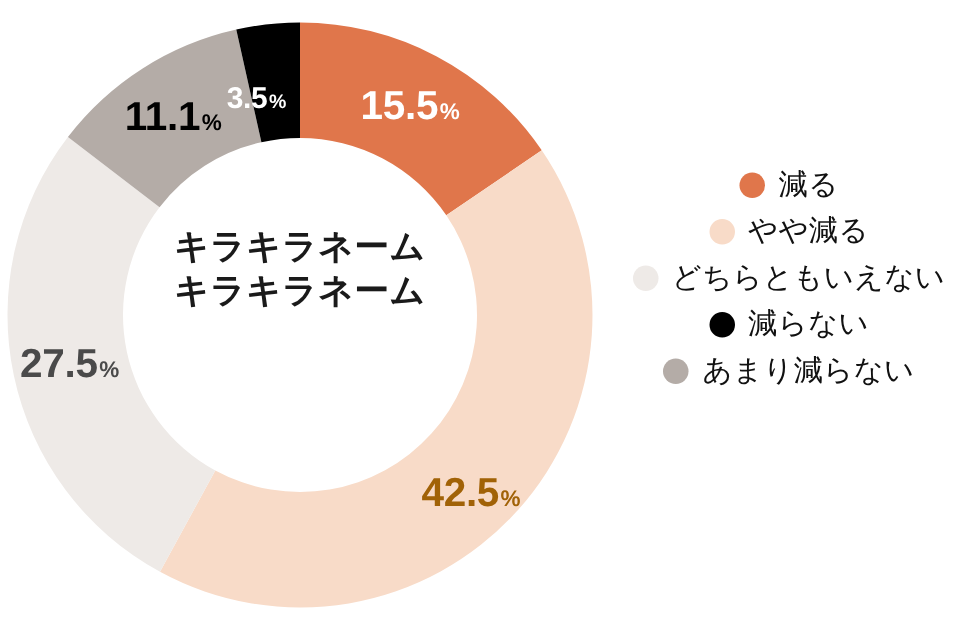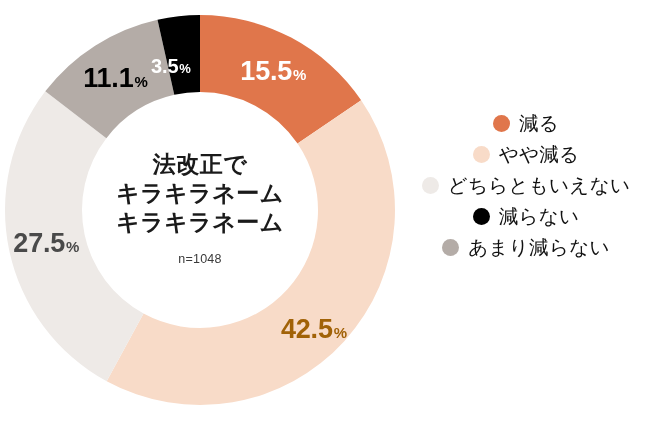--- a/index.html
+++ b/index.html
@@ -106,24 +106,22 @@
     <g id="slices-group">
         <path d="M 200.00 15.00 A 195 195 0 0 1 361.17 100.24 L 297.53 143.58 A 118 118 0 0 0 200.00 92.00 Z" fill="#E0764B"></path>
         <path d="M 361.17 100.24 A 195 195 0 0 1 106.68 381.22 L 143.53 313.61 A 118 118 0 0 0 297.53 143.58 Z" fill="#F8DBC8"></path>
         <path d="M 106.68 381.22 A 195 195 0 0 1 45.28 91.31 L 106.37 138.18 A 118 118 0 0 0 143.53 313.61 Z" fill="#EEEAE7"></path>
         <path d="M 45.28 91.31 A 195 195 0 0 1 157.50 19.69 L 174.28 94.84 A 118 118 0 0 0 106.37 138.18 Z" fill="#B4ACA7"></path>
         <path d="M 157.50 19.69 A 195 195 0 0 1 200.00 15.00 L 200.00 92.00 A 118 118 0 0 0 174.28 94.84 Z" fill="#000000"></path>
       </g>
   </svg>
 
   <div class="center-block">
-    <div class="center-title-line">法改正で</div>
     <div class="center-title-line">キラキラネーム</div>
     <div class="center-title-line">キラキラネーム</div>
-    <div class="center-sample">n=1048</div>
   </div>
 
   <div id="slice-labels">
       <div class="slice-label" style="left: 273.4px; top: 71.2px; color: rgb(255, 255, 255);"><span class="num">15.5</span><span class="pct">%</span></div>
       <div class="slice-label" style="left: 314px; top: 315.4px; color: #a16207; margin-top: 14px;"><span class="num">42.5</span><span class="pct">%</span></div>
       <div class="slice-label" style="left: 46.4px; top: 242.5px; color: rgb(74, 74, 74);"><span class="num">27.5</span><span class="pct">%</span></div>
       <div class="slice-label" style="left: 115.5px; top: 77.7px; color: #000000;"><span class="num">11.1</span><span class="pct">%</span></div>
       <div class="slice-label small" style="left: 171px; top: 53.9px; color: rgb(255, 255, 255); margin-top: 12px;"><span class="num">3.5</span><span class="pct">%</span></div>
     </div>
 

